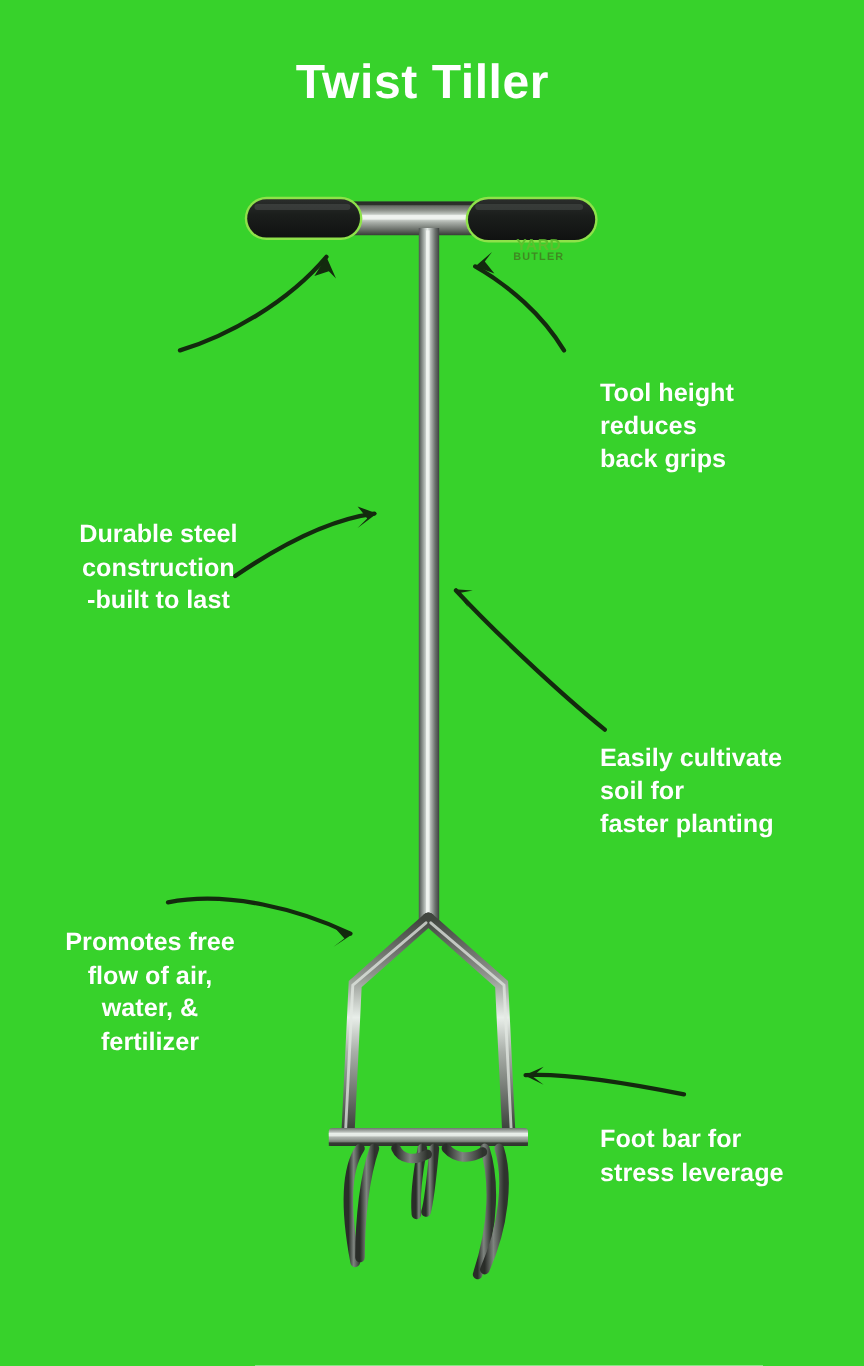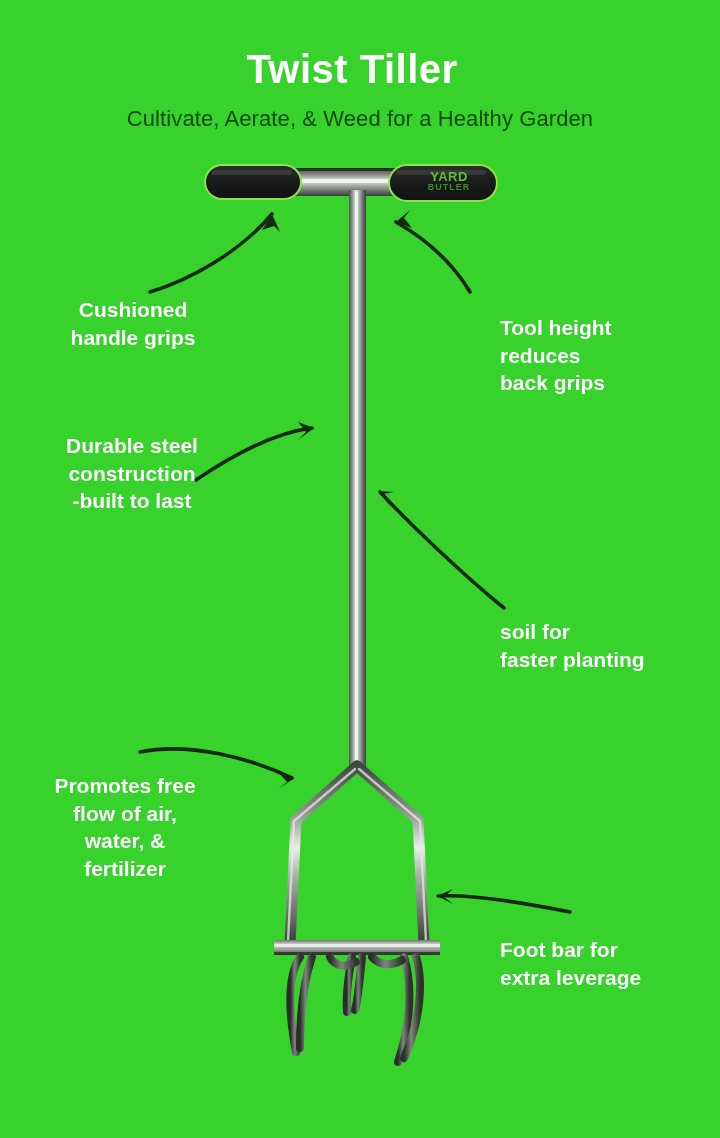--- a/index.html
+++ b/index.html
@@ -54,21 +54,20 @@
     width:720px; height:1138px;
   }
   #arrow-svg { pointer-events:none; }
 </style>
 </head>
 <body>
 
 <div id="infographic">
 
   <div class="title">Twist Tiller</div>
-  <div class="subtitle">Cultivate, Aerate, &amp; Weed for a Healthy Garden</div>
 
   <svg id="tool-svg" viewBox="0 0 720 1138">
     <defs>
       <linearGradient id="steelV" x1="0" y1="0" x2="1" y2="0">
         <stop offset="0%" stop-color="#4d524f"></stop>
         <stop offset="22%" stop-color="#9aa19c"></stop>
         <stop offset="42%" stop-color="#e6ece8"></stop>
         <stop offset="58%" stop-color="#b4bab6"></stop>
         <stop offset="80%" stop-color="#6b716d"></stop>
         <stop offset="100%" stop-color="#3c413e"></stop>
@@ -142,21 +141,21 @@
       <path d="M352 957 C 348 978, 346 1000, 347 1012"></path>
       <path d="M362 957 C 360 978, 358 1000, 355 1010"></path>
       <path d="M404 957 C 412 982, 412 1020, 398 1062"></path>
       <path d="M416 957 C 424 982, 420 1022, 404 1058"></path>
       <path d="M330 957 C 334 966, 345 968, 356 962"></path>
       <path d="M372 957 C 380 966, 392 966, 402 960"></path>
     </g>
   </svg>
 
   <div style="position:absolute;left:412px;top:170px;width:74px;text-align:center;line-height:1.0;">
-    <span style="display:block;font-size:13px;font-weight:bold;color:#5fbf2e;letter-spacing:0.5px;">YARD</span>
+    <span style="display:block;font-size:13px;font-weight:bold;color:#5fbf2e;letter-spacing:0.5px;margin-top:27px;">YARD</span>
     <span style="display:block;font-size:9px;font-weight:bold;color:#3f8a22;letter-spacing:1px;">BUTLER</span>
   </div>
 
   <svg id="arrow-svg" viewBox="0 0 720 1138">
     <g fill="none" stroke="#132a0e" stroke-width="3.6" stroke-linecap="round">
 
       <path d="M150 292 C 190 280, 240 252, 272 214"></path>
 
       <path d="M470 292 C 452 262, 424 238, 396 222"></path>
 
@@ -172,47 +171,44 @@
 
       <path d="M272 214 L262 230 L274 226 L280 232 Z"></path>
       <path d="M396 222 L412 228 L404 218 L410 210 Z"></path>
       <path d="M314 428 L298 422 L306 432 L298 440 Z"></path>
       <path d="M379 491 L390 506 L384 494 L394 492 Z"></path>
       <path d="M293 779 L278 772 L287 782 L278 789 Z"></path>
       <path d="M437 896 L453 889 L444 897 L453 904 Z"></path>
     </g>
   </svg>
 
-  <div class="callout" id="callout-handle-grips">
-    <span class="ln">Cushioned</span>
-    <span class="ln">handle grips</span>
-  </div>
 
   <div class="callout" id="callout-tool-height">
     <span class="ln">Tool height</span>
     <span class="ln">reduces</span>
     <span class="ln">back grips</span>
   </div>
 
   <div class="callout" id="callout-steel">
     <span class="ln">Durable steel</span>
     <span class="ln">construction</span>
     <span class="ln">-built to last</span>
   </div>
 
   <div class="callout" id="callout-cultivate">
+    <span class="ln">Easily cultivate</span>
     <span class="ln">soil for</span>
     <span class="ln">faster planting</span>
   </div>
 
   <div class="callout" id="callout-airflow">
     <span class="ln">Promotes free</span>
     <span class="ln">flow of air,</span>
     <span class="ln">water, &amp;</span>
     <span class="ln">fertilizer</span>
   </div>
 
   <div class="callout" id="callout-foot-bar">
     <span class="ln">Foot bar for</span>
-    <span class="ln">extra leverage</span>
+    <span class="ln">stress leverage</span>
   </div>
 
 </div>
 
 </body></html>

